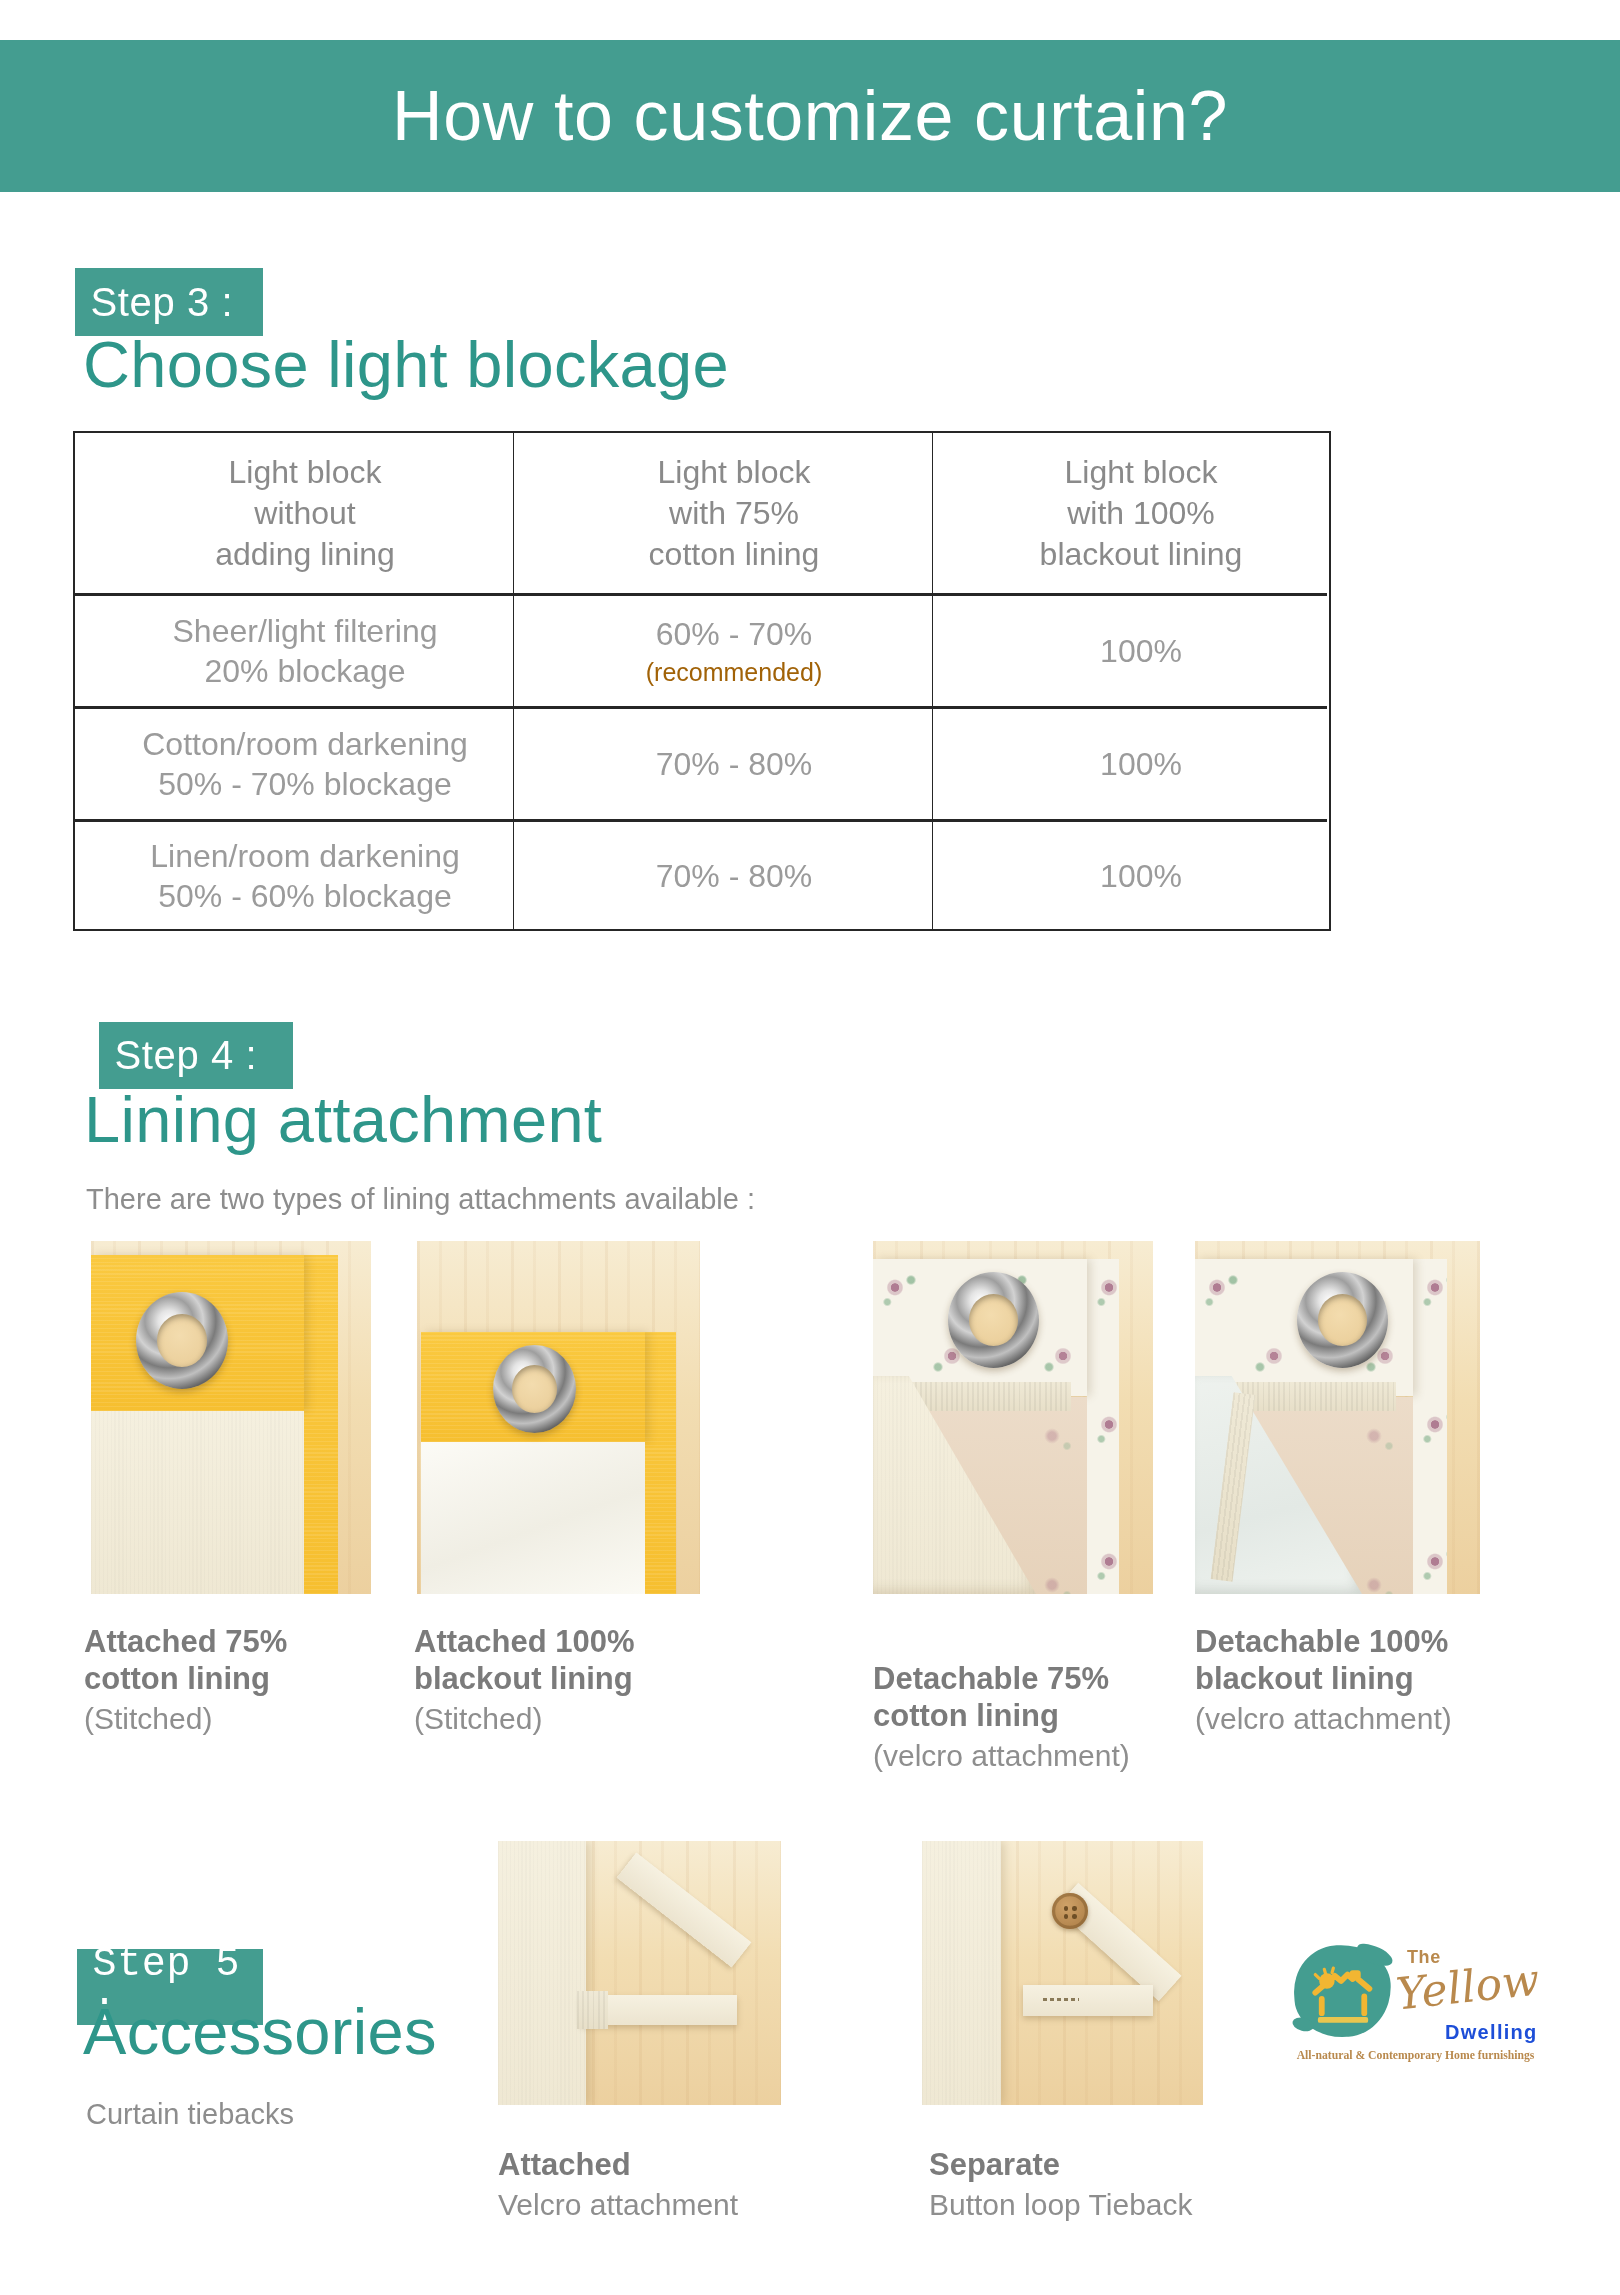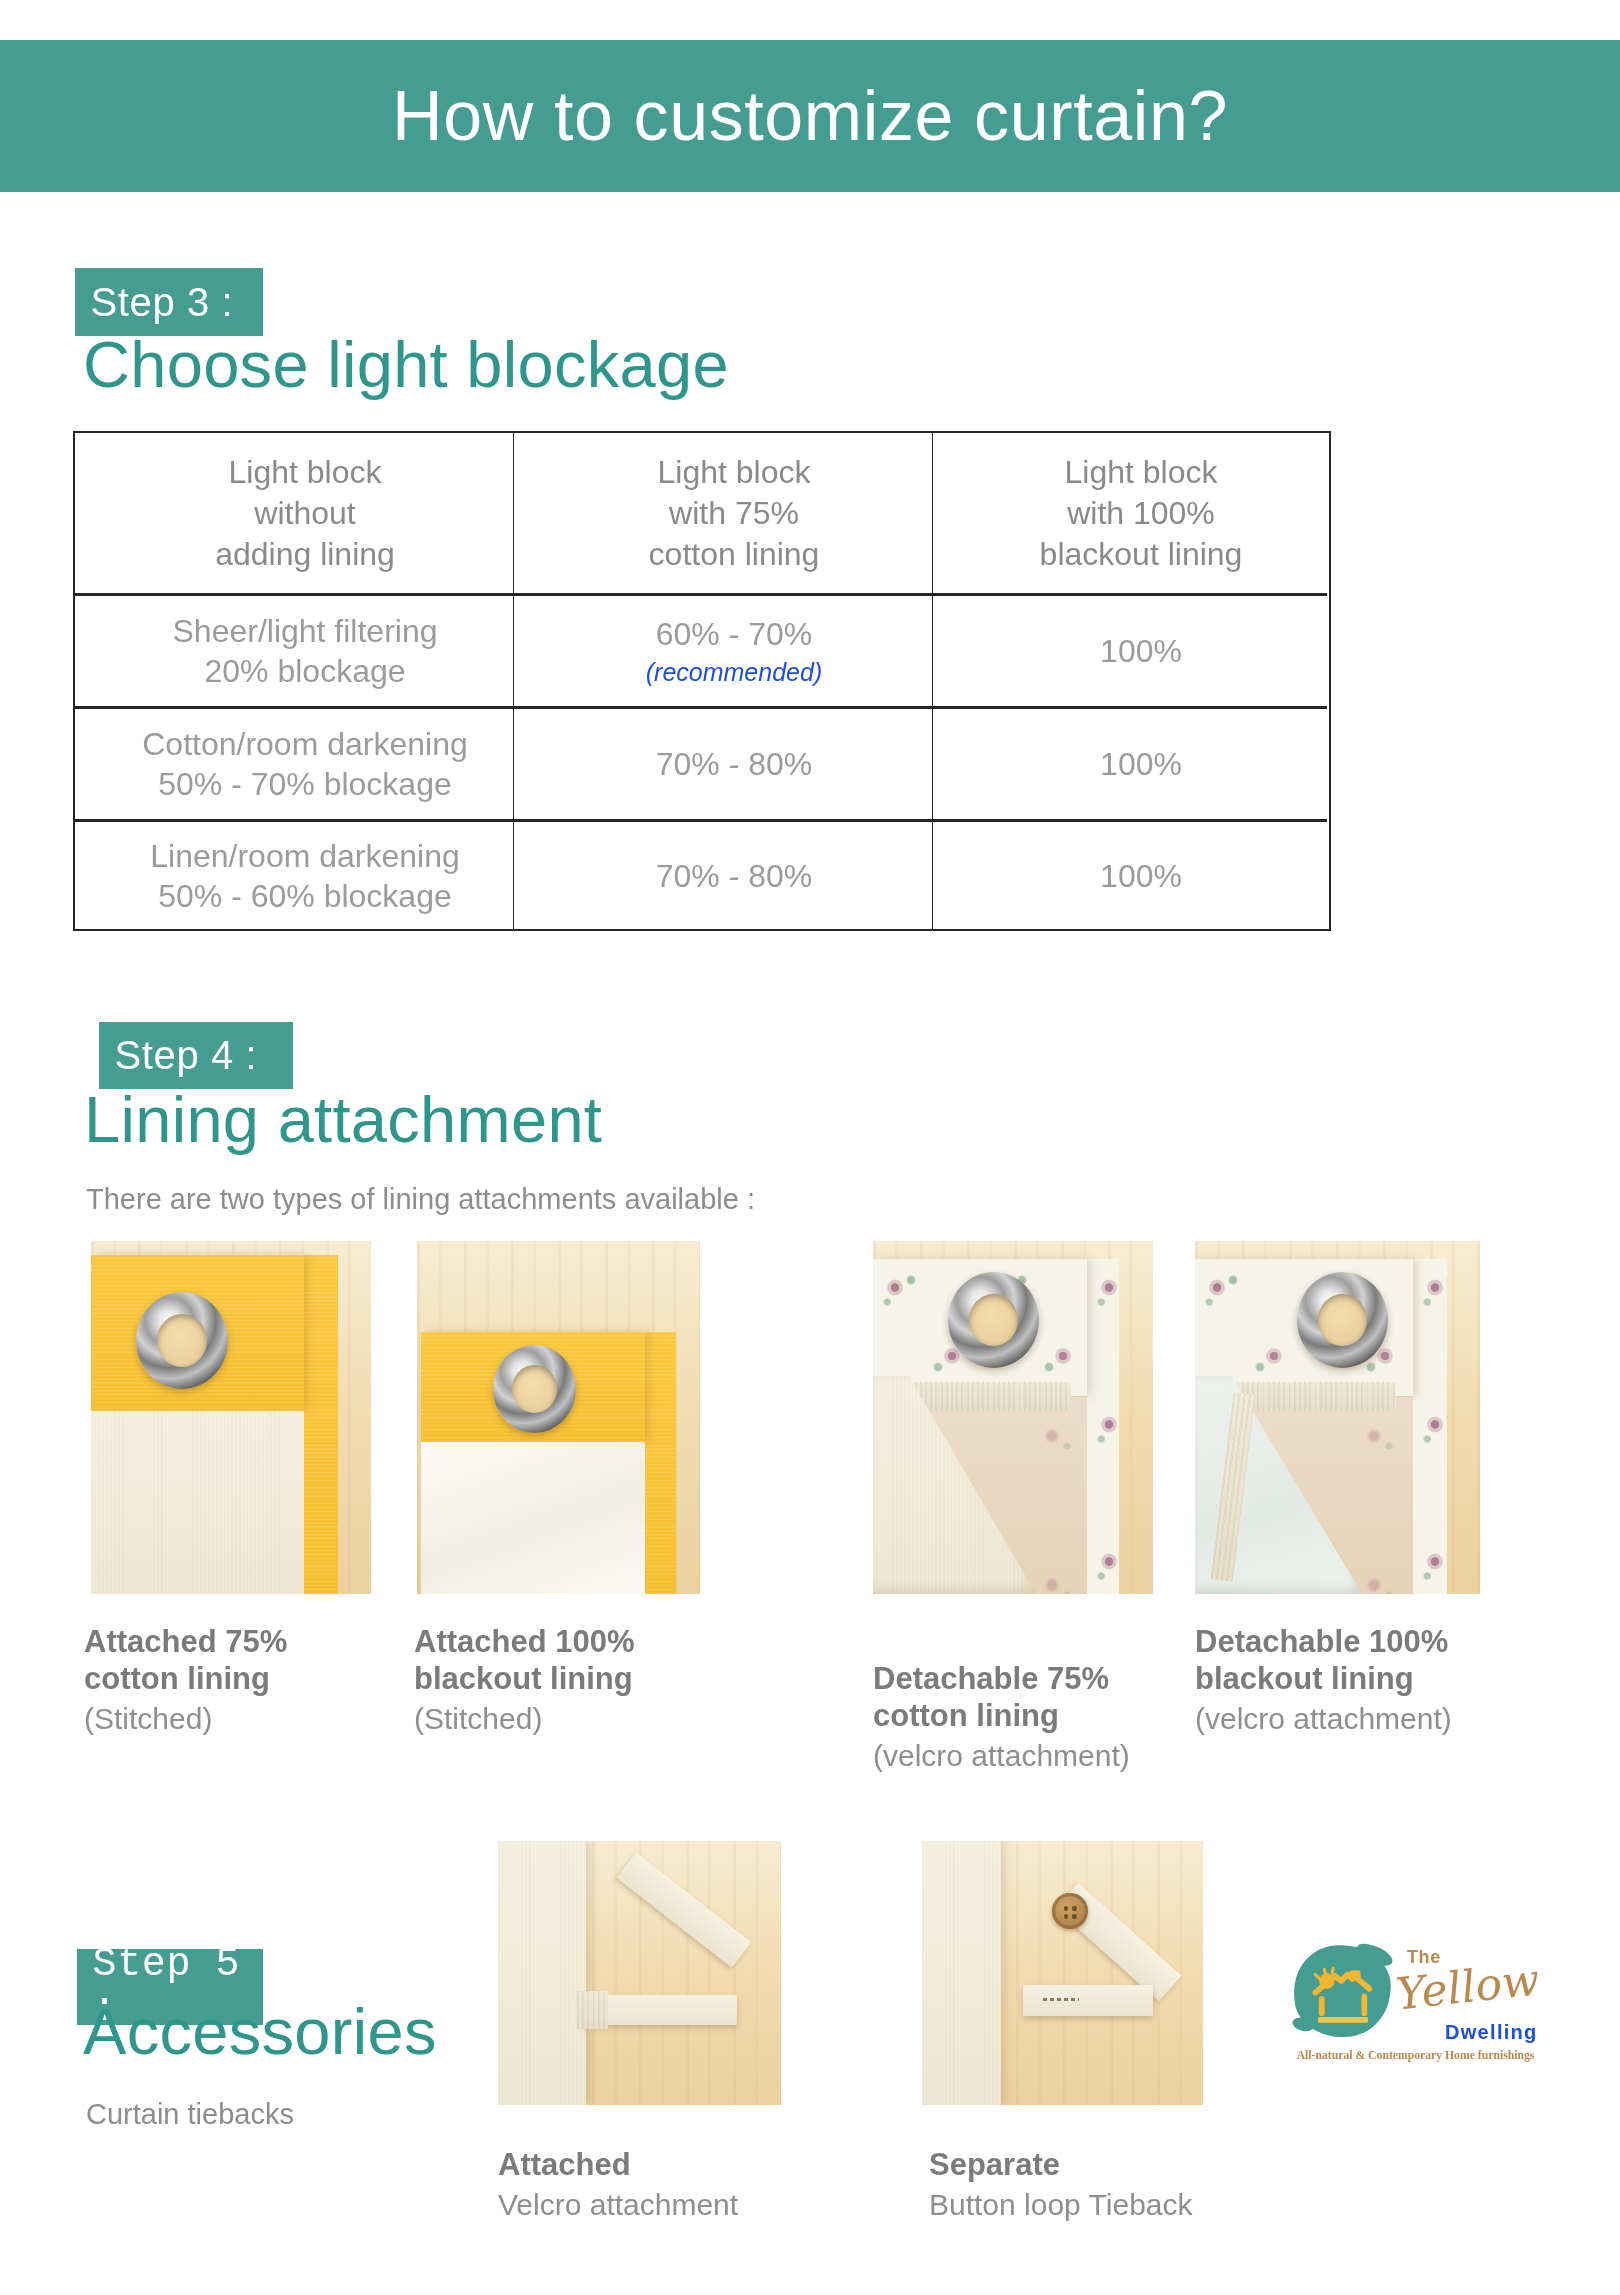--- a/index.html
+++ b/index.html
@@ -21,21 +21,21 @@
 
   
   .tbl { left:73px; top:431px; width:1258px; border:2.6px solid #262626; display:grid;
          grid-template-columns:439px 419px 394px; grid-template-rows:163px 113px 113px 107px; background:#fff; }
   .cell { border-right:1.9px solid #262626; border-bottom:3.2px solid #262626;
           display:flex; flex-direction:column; align-items:center; justify-content:center; text-align:center;padding-left:22px; }
   .cell.last-col { border-right:none; }
   .cell.last-row { border-bottom:none; }
   .th { font-size:32px; line-height:41px; color:#8a8a8a; font-weight:500; }
   .td { font-size:32px; line-height:40px; color:#9b9b9b; font-weight:400; }
-  .tdnote { font-size:25px; line-height:31px; color:#1d4ed8; margin-top:2.6px;font-style:italic; }
+  .tdnote { font-size:25px; line-height:31px; color:#a16207; margin-top:2.6px; }
 
   
   .photo { overflow:hidden; }
   .wood { background:
       repeating-linear-gradient(90deg, rgba(189,141,87,0.10) 0 2.6px, rgba(0,0,0,0) 2.6px 22px,
         rgba(189,141,87,0.07) 22px 24.6px, rgba(0,0,0,0) 24.6px 47px),
       linear-gradient(180deg,#f7ecd2 0%,#f2ddb2 45%,#ecd09f 100%); }
   .yellow { background:
       repeating-linear-gradient(0deg, rgba(255,255,255,0.10) 0 1.3px, rgba(0,0,0,0) 1.3px 3.9px),
       linear-gradient(180deg,#fac940 0%,#f6bf30 100%); }

